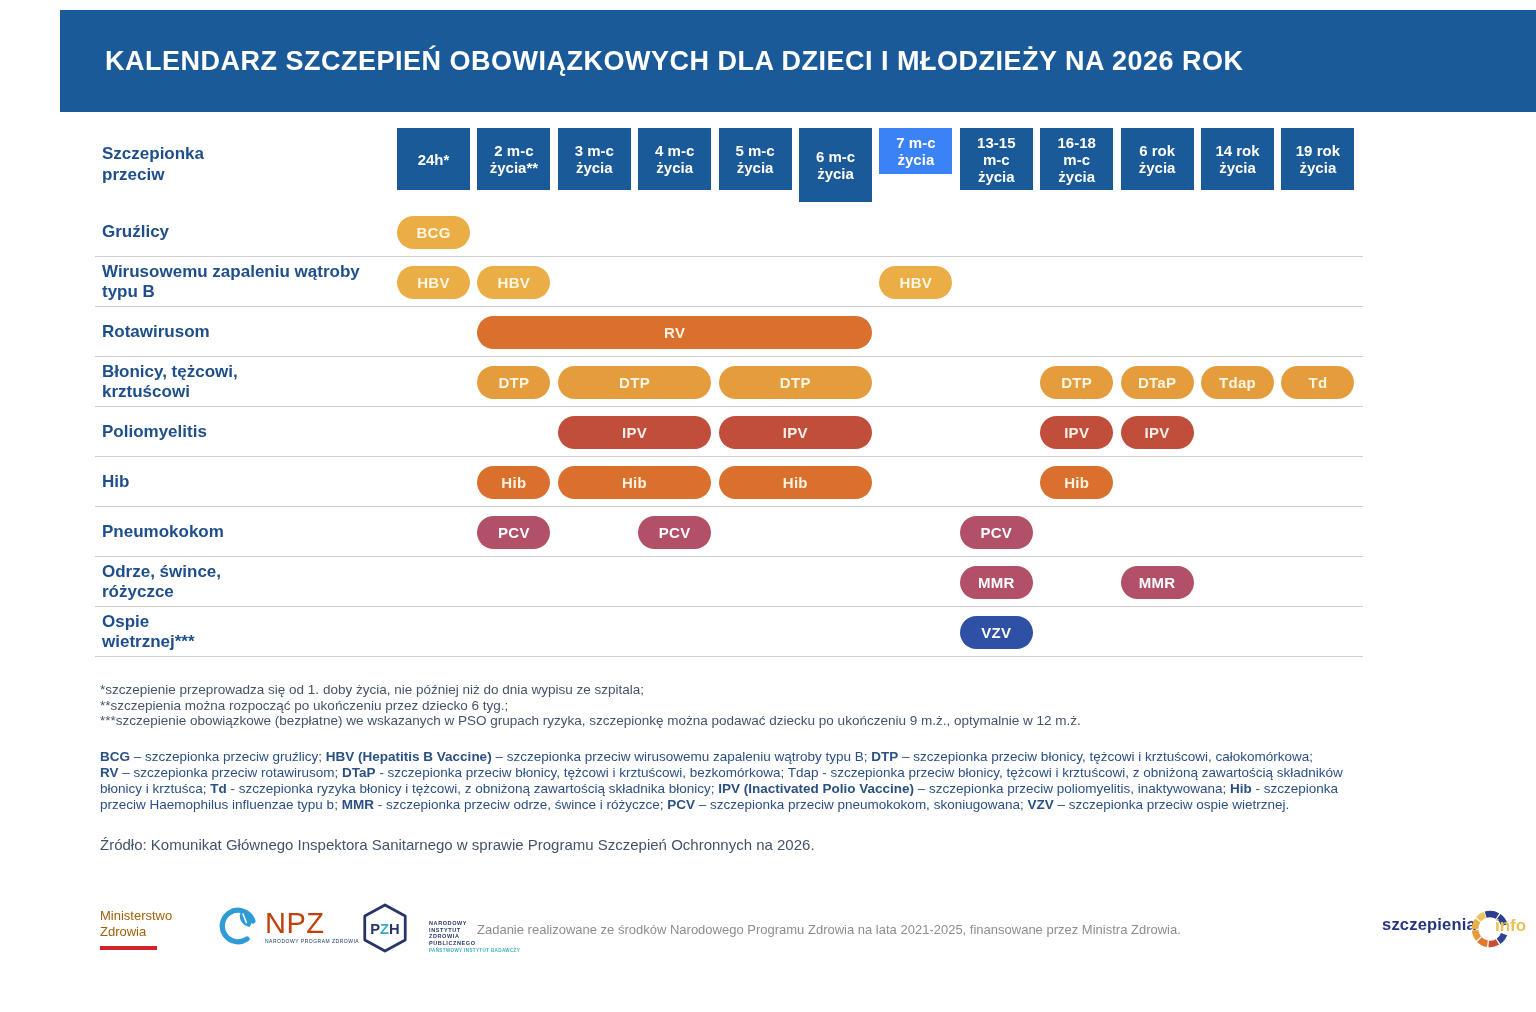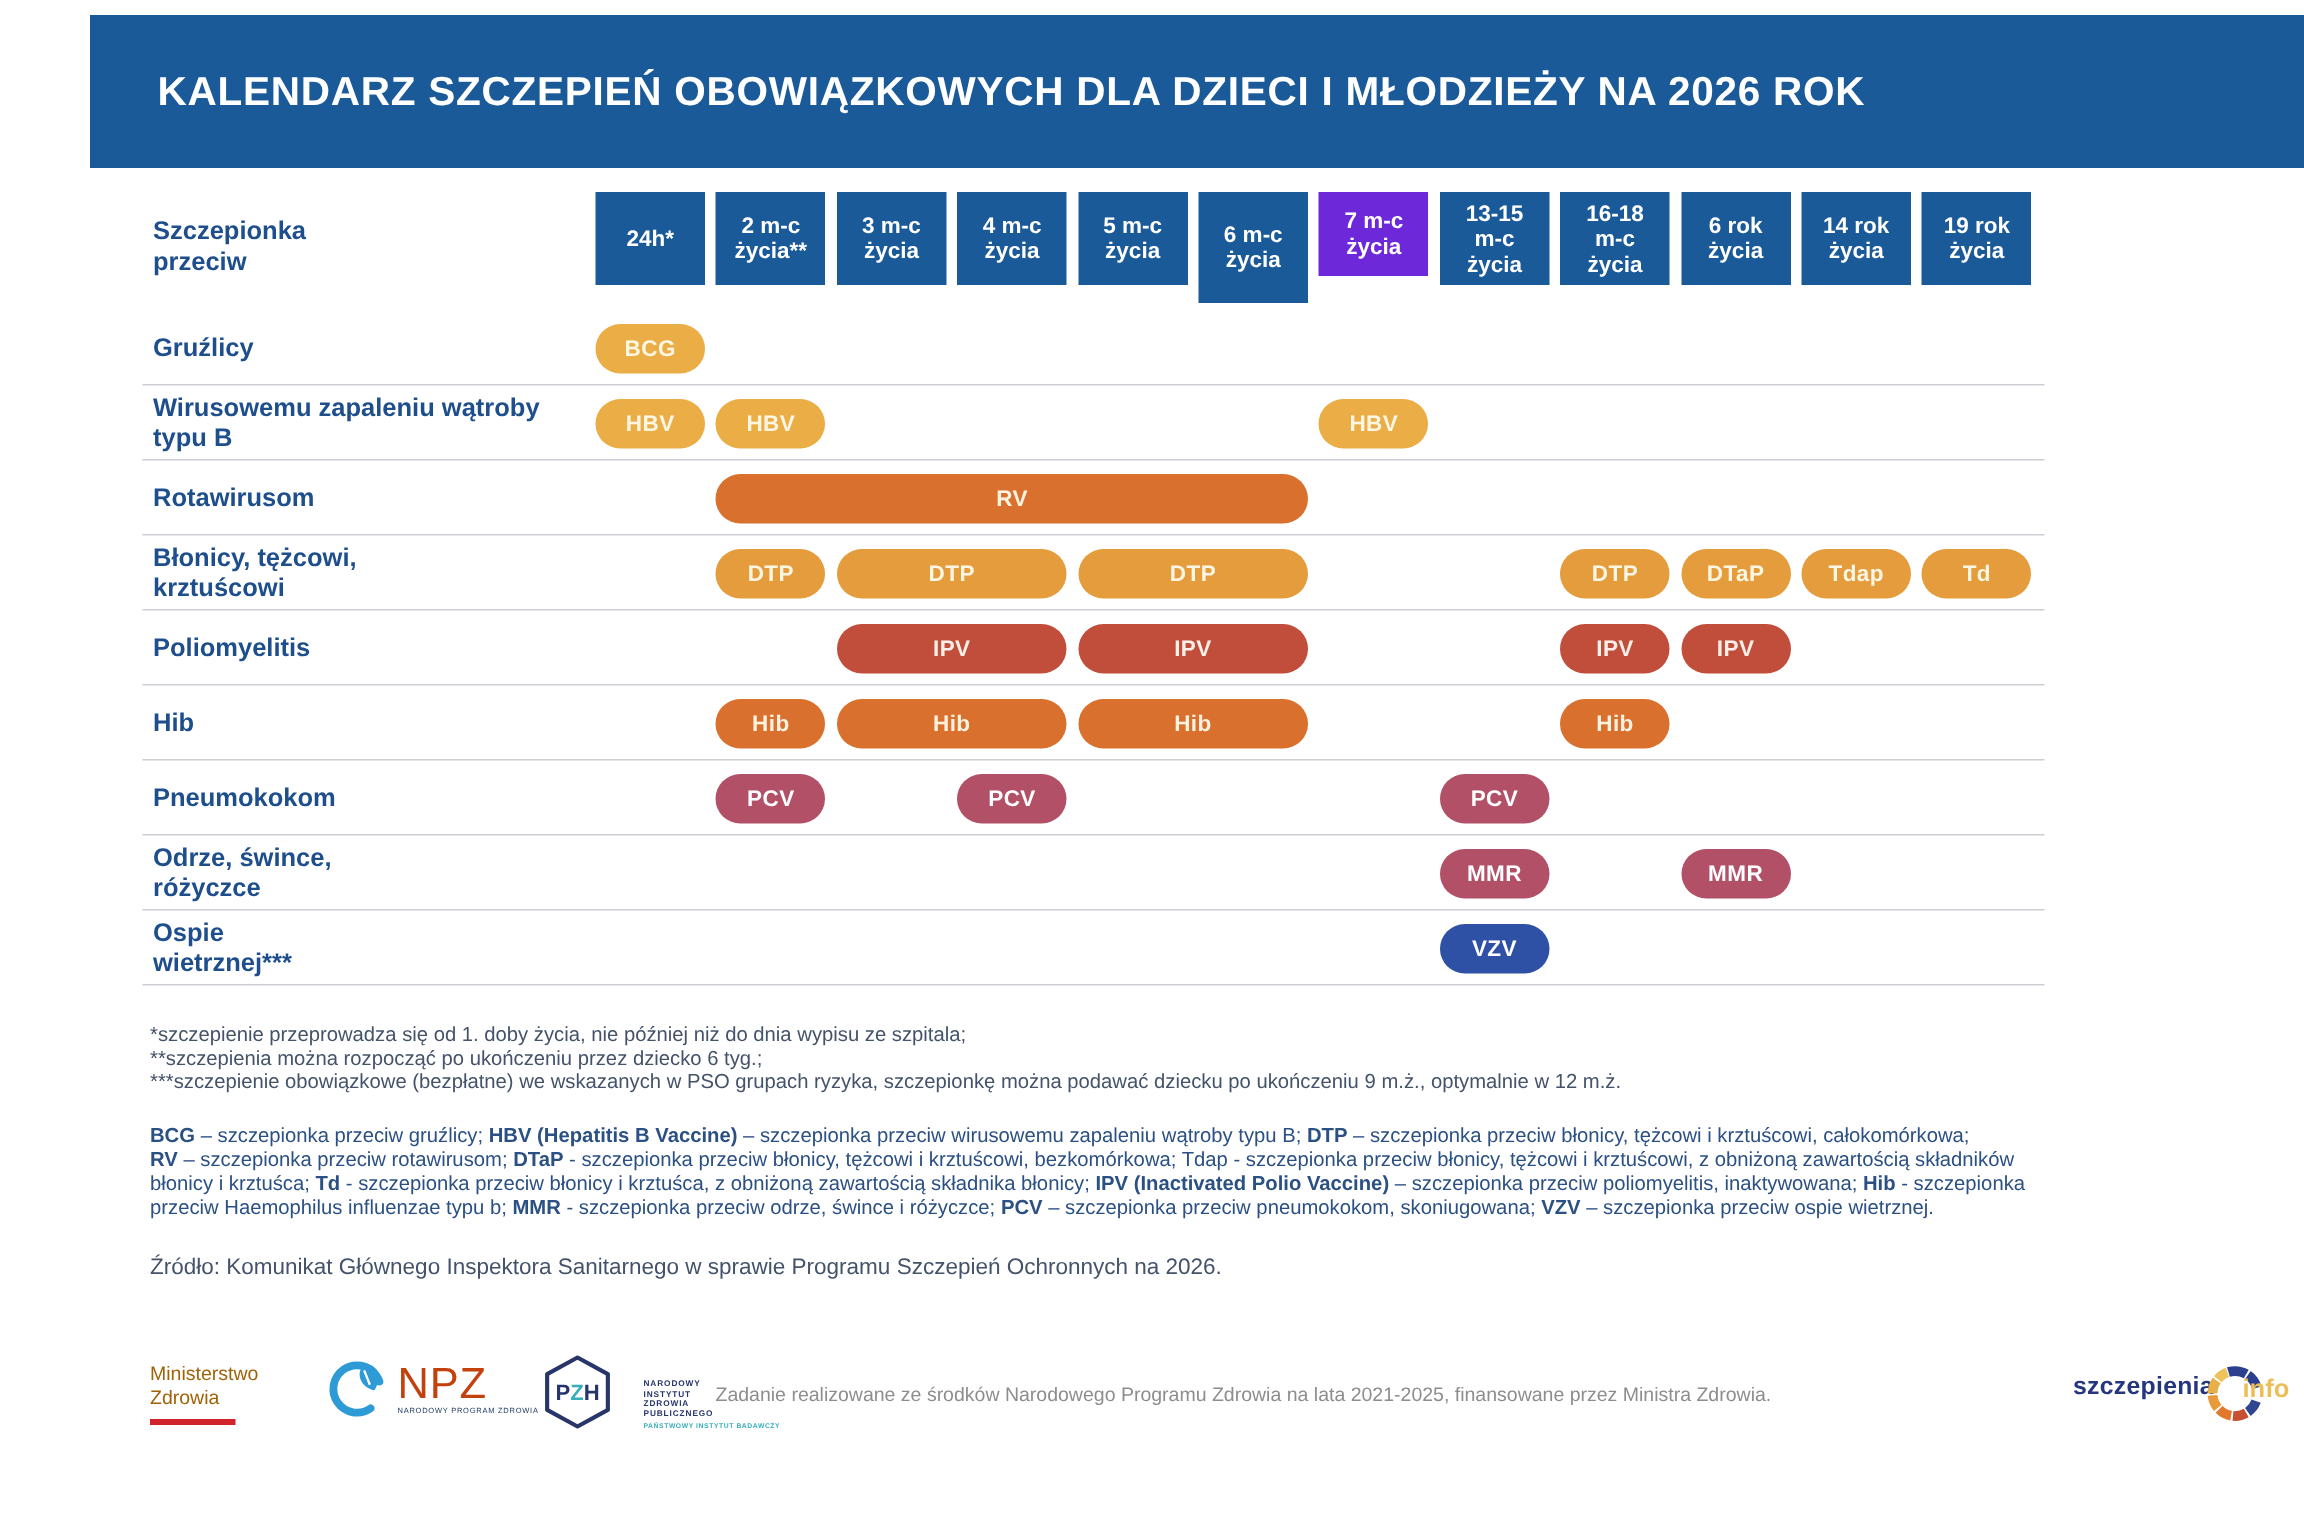--- a/index.html
+++ b/index.html
@@ -74,21 +74,21 @@
         <div>życia</div>
       </div>
       <div class="colhead" style="left: 673.6px; top: 128px; width: 73px; height: 62px; background: rgb(27, 90, 153);">
         <div>5 m-c</div>
         <div>życia</div>
       </div>
       <div class="colhead" style="left: 754px; top: 128px; width: 73px; height: 74px; background: rgb(27, 90, 153);">
         <div>6 m-c</div>
         <div>życia</div>
       </div>
-      <div class="colhead" style="left: 834.4px; top: 128px; width: 73px; height: 56px; background: #6d28d9;">
+      <div class="colhead" style="left: 834.4px; top: 128px; width: 73px; height: 46px; background: #3b82f6;">
         <div>7 m-c</div>
         <div>życia</div>
       </div>
       <div class="colhead" style="left: 914.8px; top: 128px; width: 73px; height: 62px; background: rgb(27, 90, 153);">
         <div>13-15</div>
         <div>m-c</div>
         <div>życia</div>
       </div>
       <div class="colhead" style="left: 995.2px; top: 128px; width: 73px; height: 62px; background: rgb(27, 90, 153);">
         <div>16-18</div>
@@ -196,21 +196,21 @@
     </div>
 
   <div class="footnotes" id="footnotes">
       <div>*szczepienie przeprowadza się od 1. doby życia, nie później niż do dnia wypisu ze szpitala;</div>
       <div>**szczepienia można rozpocząć po ukończeniu przez dziecko 6 tyg.;</div>
       <div>***szczepienie obowiązkowe (bezpłatne) we wskazanych w PSO grupach ryzyka, szczepionkę można podawać dziecku po ukończeniu 9 m.ż., optymalnie w 12 m.ż.</div>
     </div>
   <div class="legend" id="legend">
       <div><span class="b">BCG</span><span> – szczepionka przeciw gruźlicy; </span><span class="b">HBV (Hepatitis B Vaccine)</span><span> – szczepionka przeciw wirusowemu zapaleniu wątroby typu B; </span><span class="b">DTP</span><span> – szczepionka przeciw błonicy, tężcowi i krztuścowi, całokomórkowa;</span></div>
       <div><span class="b">RV</span><span> – szczepionka przeciw rotawirusom; </span><span class="b">DTaP</span><span> - szczepionka przeciw błonicy, tężcowi i krztuścowi, bezkomórkowa; Tdap - szczepionka przeciw błonicy, tężcowi i krztuścowi, z obniżoną zawartością składników</span></div>
-      <div><span>błonicy i krztuśca; </span><span class="b">Td</span><span> - szczepionka przeciw błonicy i krztuśca, z obniżoną zawartością składnika błonicy; </span><span class="b">IPV (Inactivated Polio Vaccine)</span><span> – szczepionka przeciw poliomyelitis, inaktywowana; </span><span class="b">Hib</span><span> -  szczepionka</span></div>
+      <div><span>błonicy i krztuśca; </span><span class="b">Td</span><span> - szczepionka ryzyka błonicy i tężcowi, z obniżoną zawartością składnika błonicy; </span><span class="b">IPV (Inactivated Polio Vaccine)</span><span> – szczepionka przeciw poliomyelitis, inaktywowana; </span><span class="b">Hib</span><span> -  szczepionka</span></div>
       <div><span>przeciw Haemophilus influenzae typu b; </span><span class="b">MMR</span><span> -  szczepionka przeciw odrze, śwince i różyczce; </span><span class="b">PCV</span><span> – szczepionka przeciw pneumokokom, skoniugowana; </span><span class="b">VZV</span><span> – szczepionka przeciw ospie wietrznej.</span></div>
     </div>
   <div class="source">Źródło: Komunikat Głównego Inspektora Sanitarnego w sprawie Programu Szczepień Ochronnych na 2026.</div>
 
   <div class="ministry">
     <div>Ministerstwo</div>
     <div>Zdrowia</div>
     <div class="redbar"></div>
   </div>
 

